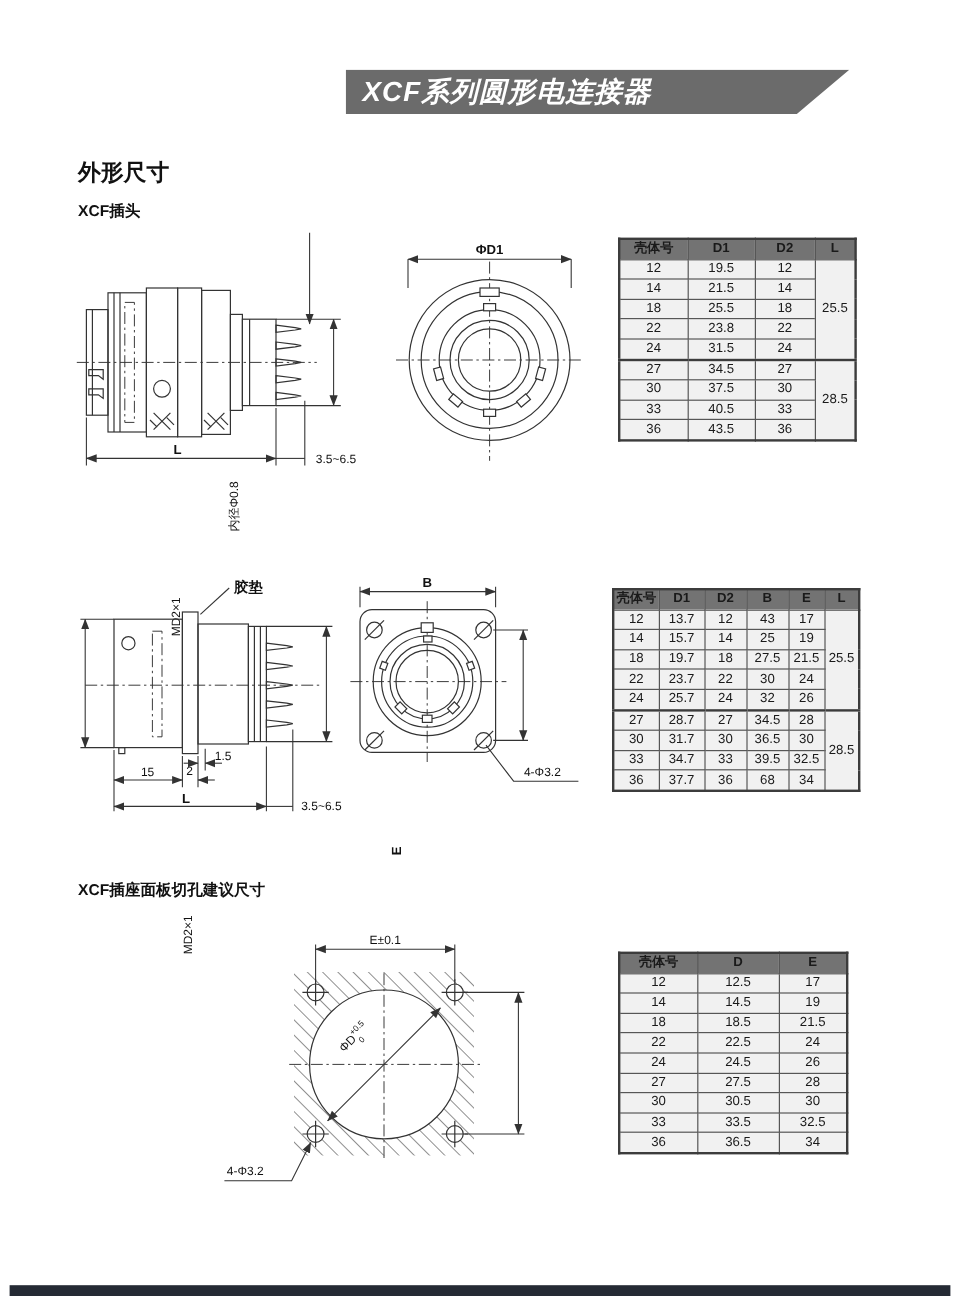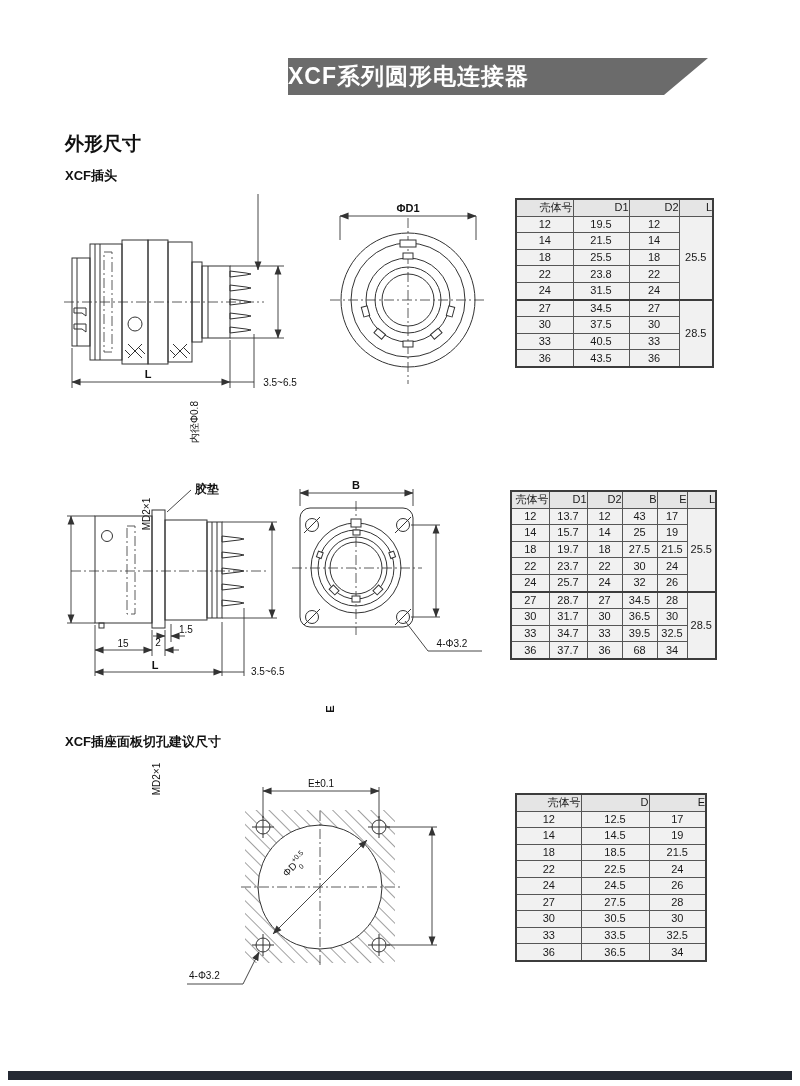--- a/index.html
+++ b/index.html
@@ -1,29 +1,29 @@
 <!DOCTYPE html>
 <html><head>
 <meta charset="utf-8">
 <style>
   html,body{margin:0;padding:0;background:#fff;}
   .page{position:relative;width:800px;height:1086px;background:#ffffff;overflow:hidden;
         font-family:"Liberation Sans",sans-serif;color:#111;}
   .banner{position:absolute;left:288px;top:58px;width:420px;height:37px;background:#6b6b6b;
           clip-path:polygon(0 0,100% 0,calc(100% - 44px) 100%,0 100%);}
-  .banner span{display:block;line-height:37px;font-size:23px;font-weight:bold;
-          color:#ffffff;letter-spacing:1px;}
+  .banner span{display:block;line-height:37px;padding-left:14px;font-size:23px;font-weight:bold;
+          color:#ffffff;letter-spacing:1px;font-style:italic;}
   .h1{position:absolute;left:65px;top:131px;font-size:19px;font-weight:bold;}
   .h2{position:absolute;font-size:13px;font-weight:bold;white-space:nowrap;}
   .tbl{position:absolute;}
   .dim-table{border-collapse:collapse;table-layout:fixed;width:100%;font-size:11px;color:#1a1a1a;
           border:2px solid #3c3c3c;}
   .dim-table th,.dim-table td{border:1px solid #565656;text-align:center;vertical-align:middle;
           height:15.6px;padding:0;background:#f1f1f1;font-weight:normal;line-height:1;}
-  .dim-table th{background:#e5e5e5;font-weight:normal;text-align:right;}
+  .dim-table th{background:#737373;font-weight:bold;}
   .dim-table tr.group-start td{border-top:2px solid #3c3c3c;}
   .dim-table td.lcell{background:#f1f1f1;}
   svg{position:absolute;overflow:visible;}
   svg .st{stroke:#333;fill:none;stroke-width:1;}
   svg .cl{stroke:#333;fill:none;stroke-width:0.8;stroke-dasharray:10 3 2 3;}
   svg .dim{stroke:#333;fill:none;stroke-width:0.9;}
   svg .lbl{font-family:"Liberation Sans",sans-serif;font-size:10px;fill:#111;}
   svg .lblb{font-family:"Liberation Sans",sans-serif;font-size:11px;font-weight:bold;fill:#111;}
   svg .fillw{fill:#ffffff;stroke:#333;stroke-width:1;}
   .footer-bar{position:absolute;left:8px;top:1071px;width:784px;height:9px;background:#252a34;}

